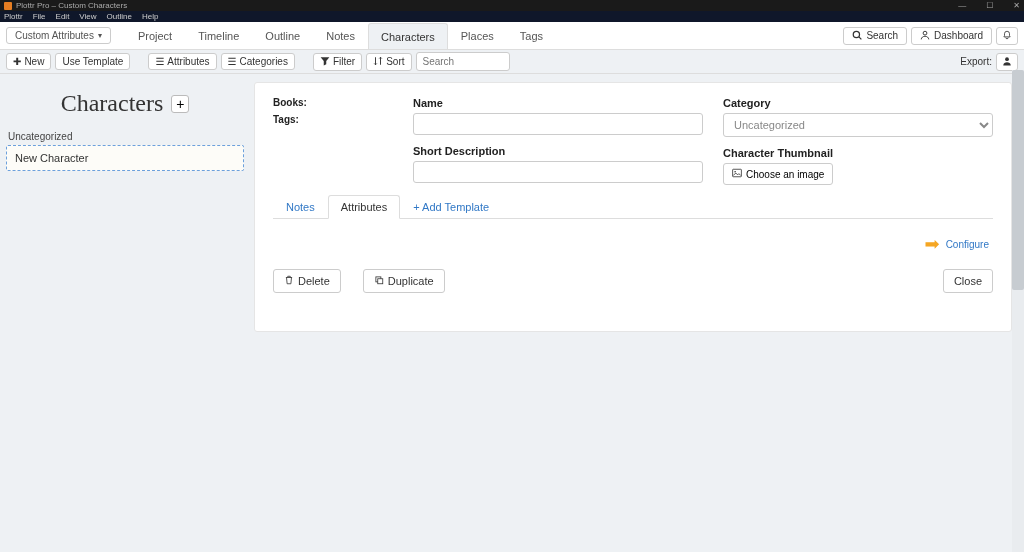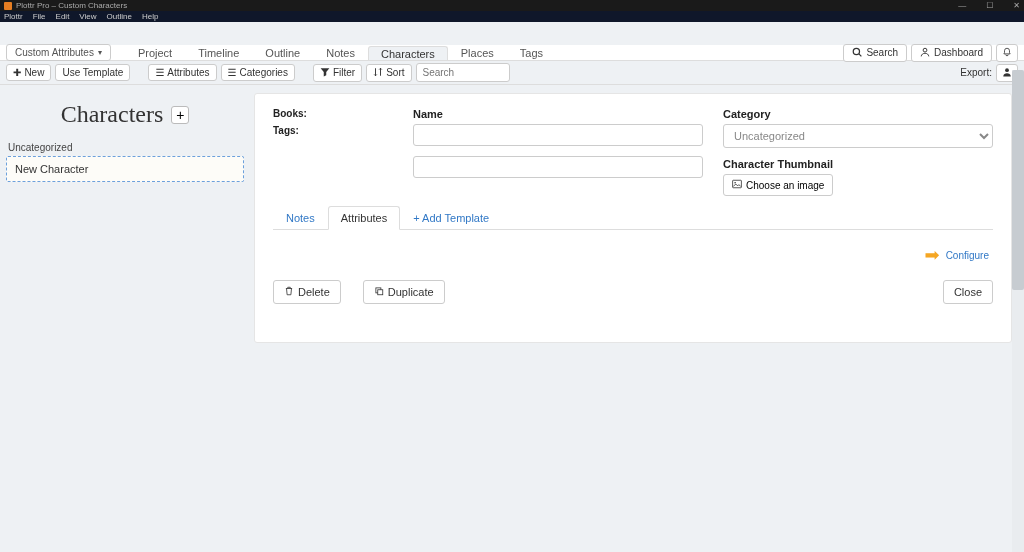--- a/index.html
+++ b/index.html
@@ -5,21 +5,21 @@
   * { box-sizing: border-box; margin: 0; padding: 0; }
   body { font-family: -apple-system, "Segoe UI", Arial, sans-serif; font-size: 11px; background: #eef1f4; width: 1024px; height: 552px; overflow: hidden; position: relative;}
   
   
   .titlebar { background:#1a1a1a; color:#aaa; height:11px; display:flex; align-items:center; padding:0 4px; font-size:8px;}
   .titlebar .logo{width:8px;height:8px;background:#e67e22;margin-right:4px;border-radius:1px;}
   .titlebar .winbtns{margin-left:auto;display:flex;gap:20px;color:#aaa;}
   .menubar{background:#0f172a;color:#ccc;height:11px;display:flex;align-items:center;gap:10px;padding:0 4px;font-size:8px;}
   
   
-  .topnav{background:#fff;border-bottom:1px solid #ddd;height:16px;display:flex;align-items:stretch;padding:1px 6px;margin-top:23px;}
+  .topnav{background:#fff;border-bottom:1px solid #ddd;height:28px;display:flex;align-items:stretch;padding:1px 6px;}
   .dropdown-btn{align-self:center;background:#fff;border:1px solid #ccc;border-radius:3px;padding:2px 8px;font-size:10px;color:#555;display:flex;align-items:center;gap:4px;margin-right:14px;}
   .caret{font-size:8px;}
   .navtabs{display:flex;align-items:stretch;}
   .navtab{padding:0 12px;display:flex;align-items:center;color:#555;font-size:11px;cursor:pointer;border:1px solid transparent;border-bottom:none;}
   .navtab.active{background:#eef1f4;border-color:#ddd;border-top-left-radius:3px;border-top-right-radius:3px;color:#333;margin-bottom:-1px;}
   .topnav .right{margin-left:auto;display:flex;align-items:center;gap:4px;}
   .pillbtn{background:#fff;border:1px solid #ccc;border-radius:3px;padding:2px 8px;font-size:10px;color:#333;display:flex;align-items:center;gap:4px;}
   .iconbtn{background:#fff;border:1px solid #ccc;border-radius:3px;padding:2px 5px;font-size:10px;color:#333;}
   
   
@@ -191,20 +191,21 @@
   <div class="panel">
     <div class="panelgrid">
       <div>
         <div class="metalbl">Books:</div>
         <div class="metalbl">Tags:</div>
       </div>
       <div>
         <span class="lbl">Name</span>
         <input class="tinput2" style="">
         <div style="height:10px"></div>
+        <span class="lbl">Short Description</span>
         <input class="tinput2" style="">
       </div>
       <div>
         <span class="lbl">Category</span>
         <select class="selectcat">
           <option>Uncategorized</option>
         </select>
         <div style="height:10px"></div>
         <span class="lbl">Character Thumbnail</span>
         <button class="choosebtn">

